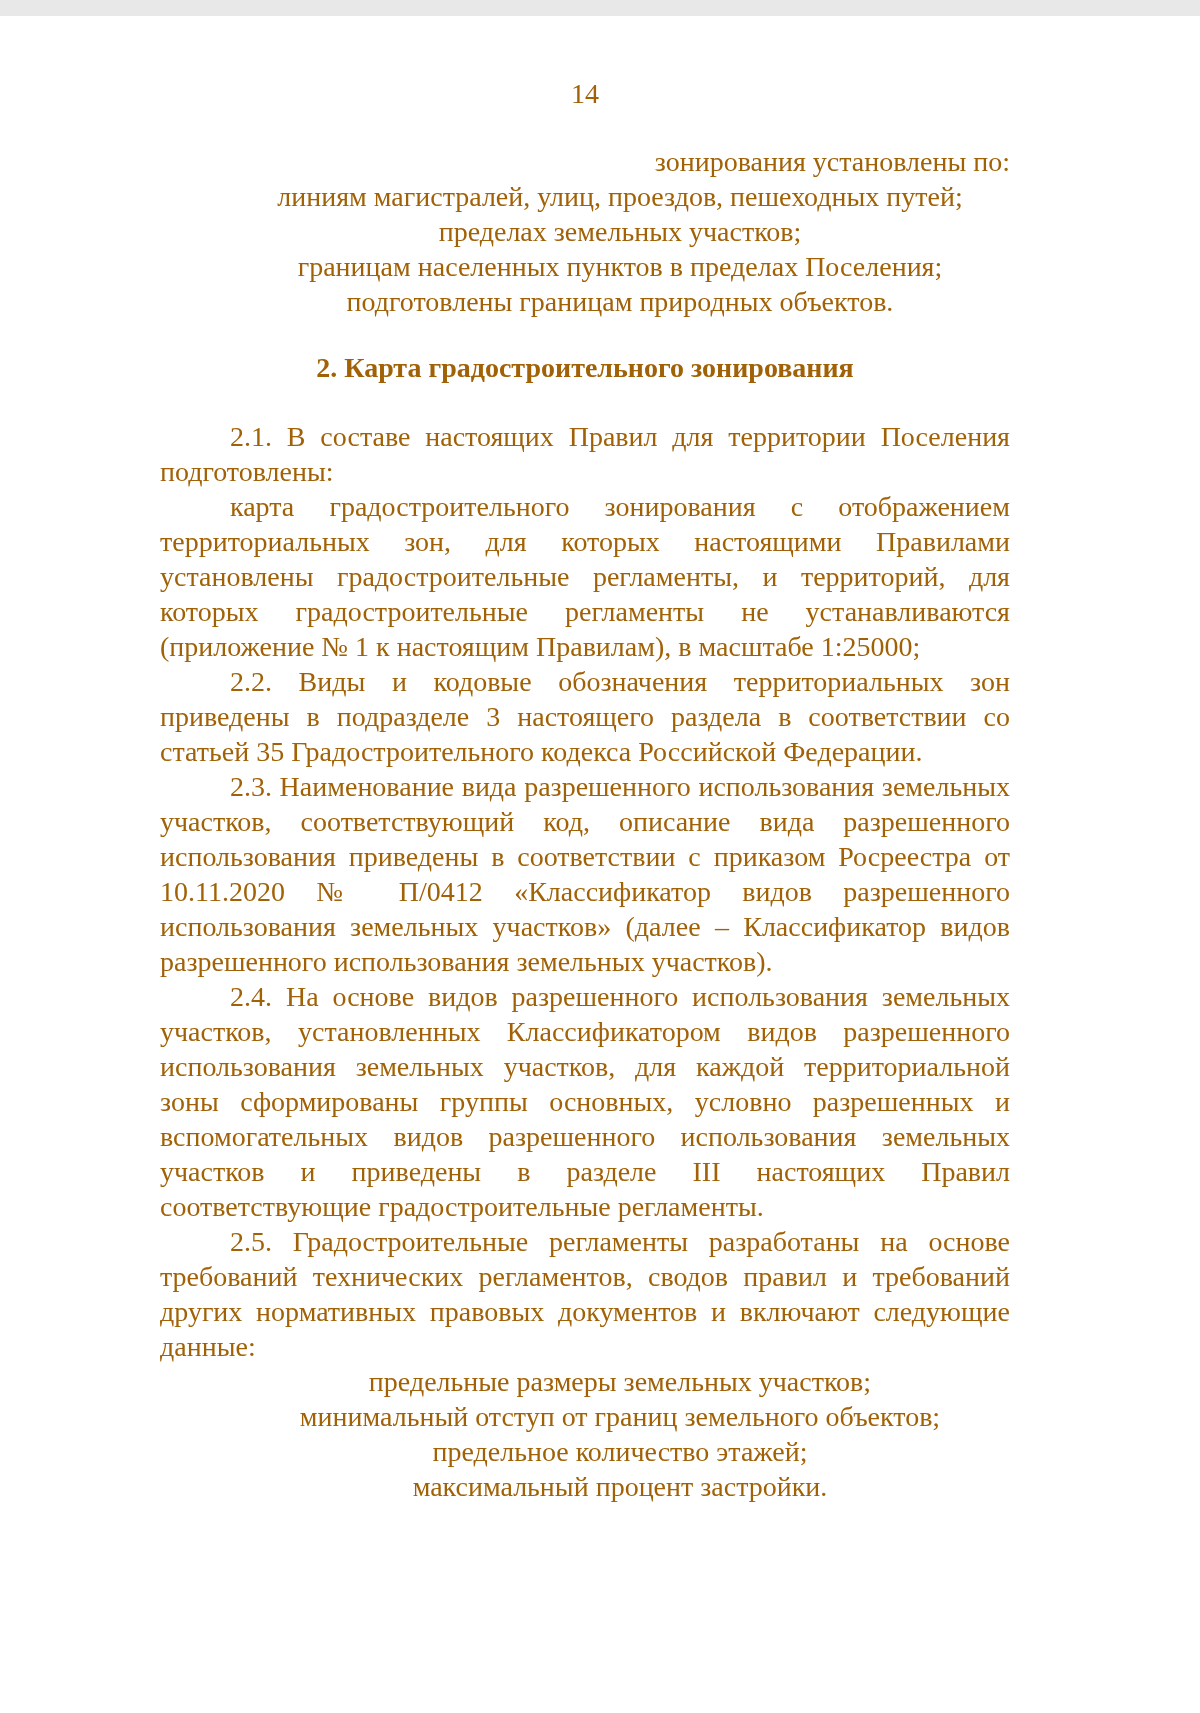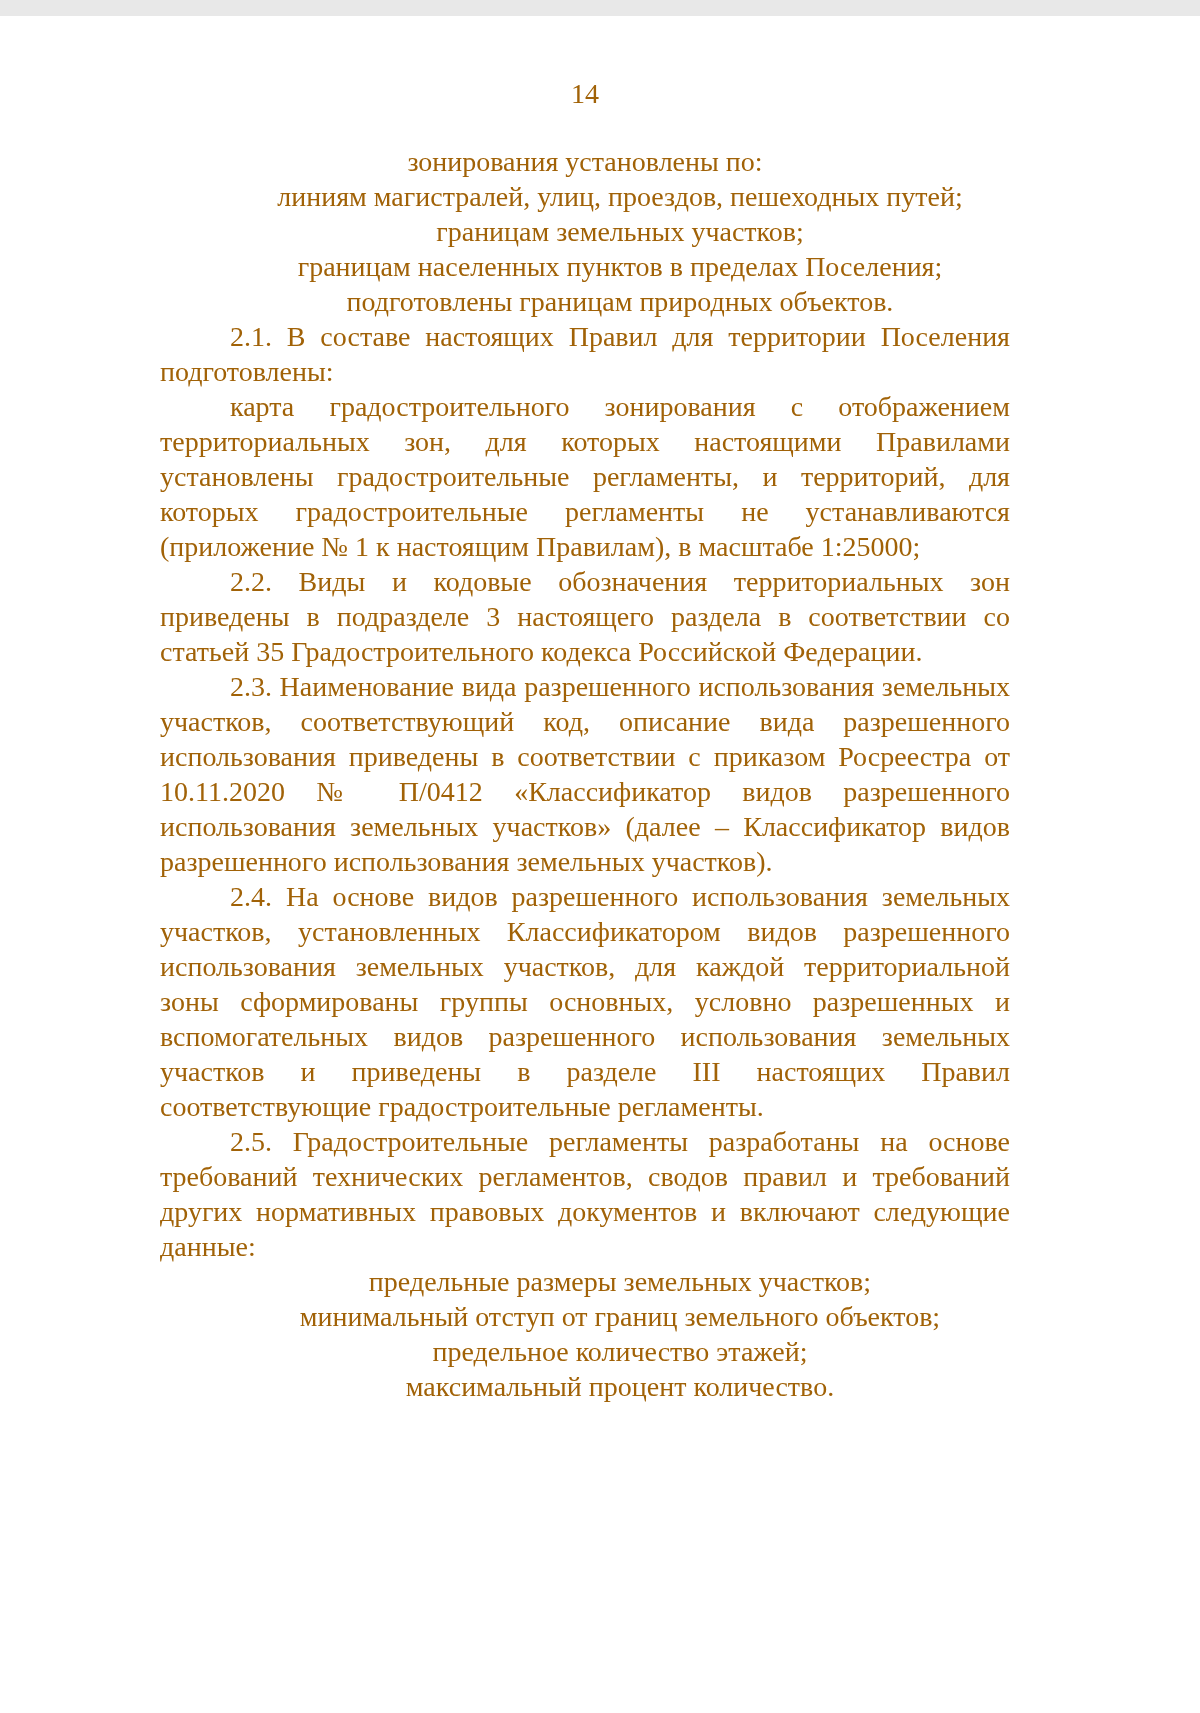--- a/index.html
+++ b/index.html
@@ -33,21 +33,21 @@
     width: 850px;
   }
   p {
     margin: 0;
   }
   .para {
     text-align: justify;
     text-indent: 70px;
   }
   .para-noindent {
-    text-align: center;
+    text-align: right;
     text-indent: 0;
   }
   .list-line {
     text-align: center;
     text-indent: 70px;
   }
   .section-heading {
     font-weight: bold;
     text-align: center;
     text-indent: 0;
@@ -59,31 +59,32 @@
 
 <div class="page">
 
   <div class="page-number">14</div>
 
   <div class="doc-body">
 
     <p class="para para-noindent">зонирования установлены по:</p>
 
     <p class="list-line">линиям магистралей, улиц, проездов, пешеходных путей;</p>
-    <p class="list-line">границам земельных участков;</p>
+    <p class="list-line">пределах земельных участков;</p>
     <p class="list-line">границам населенных пунктов в пределах Поселения;</p>
     <p class="list-line">подготовлены границам природных объектов.</p>
 
+    <p class="section-heading">2. Карта градостроительного зонирования</p>
 
     <p class="para">2.1. В составе настоящих Правил для территории Поселения подготовлены:</p>
     <p class="para">карта градостроительного зонирования с отображением территориальных зон, для которых настоящими Правилами установлены градостроительные регламенты, и территорий, для которых градостроительные регламенты не устанавливаются (приложение № 1 к настоящим Правилам), в масштабе 1:25000;</p>
     <p class="para">2.2. Виды и кодовые обозначения территориальных зон приведены в подразделе 3 настоящего раздела в соответствии со статьей 35 Градостроительного кодекса Российской Федерации.</p>
     <p class="para">2.3. Наименование вида разрешенного использования земельных участков, соответствующий код, описание вида разрешенного использования приведены в соответствии с приказом Росреестра от 10.11.2020 № П/0412 «Классификатор видов разрешенного использования земельных участков» (далее – Классификатор видов разрешенного использования земельных участков).</p>
     <p class="para">2.4. На основе видов разрешенного использования земельных участков, установленных Классификатором видов разрешенного использования земельных участков, для каждой территориальной зоны сформированы группы основных, условно разрешенных и вспомогательных видов разрешенного использования земельных участков и приведены в разделе III настоящих Правил соответствующие градостроительные регламенты.</p>
     <p class="para">2.5. Градостроительные регламенты разработаны на основе требований технических регламентов, сводов правил и требований других нормативных правовых документов и включают следующие данные:</p>
 
     <p class="list-line">предельные размеры земельных участков;</p>
     <p class="list-line">минимальный отступ от границ земельного объектов;</p>
     <p class="list-line">предельное количество этажей;</p>
-    <p class="list-line">максимальный процент количество.</p>
+    <p class="list-line">максимальный процент застройки.</p>
 
   </div>
 </div>
 
 </body></html>

